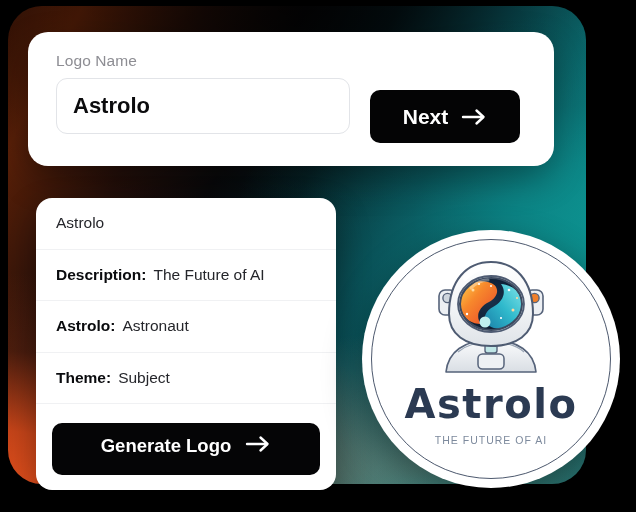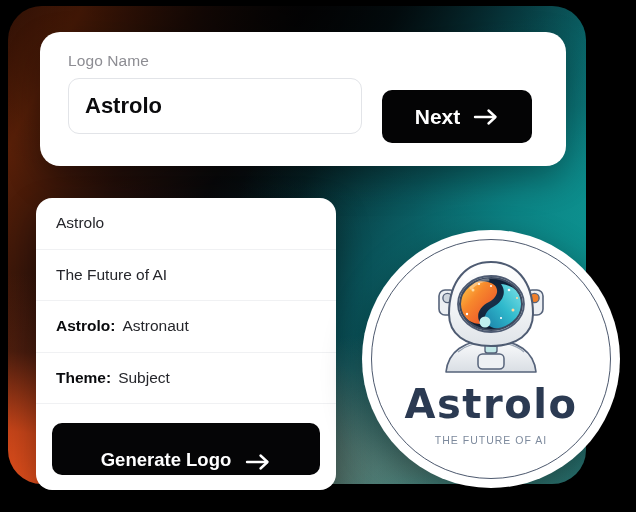--- a/index.html
+++ b/index.html
@@ -58,21 +58,21 @@
   
   .card {
     position: absolute;
     background: #ffffff;
     border-radius: 18px;
     box-shadow: 0 14px 34px rgba(0,0,0,0.30);
   }
 
   
   #form-card {
-    left: 40px;
+    left: 28px;
     top: 32px;
     width: 526px;
     height: 134px;
     border-radius: 20px;
     padding: 0;
   }
   .form-label {
     position: absolute;
     left: 28px;
     top: 20px;
@@ -157,25 +157,25 @@
     width: 268px;
     height: 52px;
     background: #050506;
     border: none;
     border-radius: 10px;
     color: #ffffff;
     font-family: "Liberation Sans", sans-serif;
     font-size: 18.5px;
     font-weight: bold;
     display: flex;
-    align-items: flex-end;
+    align-items: flex-start;
     justify-content: center;
     gap: 14px;
     cursor: pointer;
-    padding: 4px;
+    padding: 12px;
   }
 
   
   #logo-badge {
     position: absolute;
     left: 362px;
     top: 230px;
     width: 258px;
     height: 258px;
     border-radius: 50%;
@@ -244,20 +244,21 @@
     </button>
   </div>
 
   <div class="card" id="details-card">
 
     <div class="detail-row">
       <span class="detail-val">Astrolo</span>
     </div>
 
     <div class="detail-row">
+      <span class="detail-key">Description:</span>
       <span class="detail-val">The Future of AI</span>
     </div>
 
     <div class="detail-row">
       <span class="detail-key">Astrolo:</span>
       <span class="detail-val">Astronaut</span>
     </div>
 
     <div class="detail-row">
       <span class="detail-key">Theme:</span>

